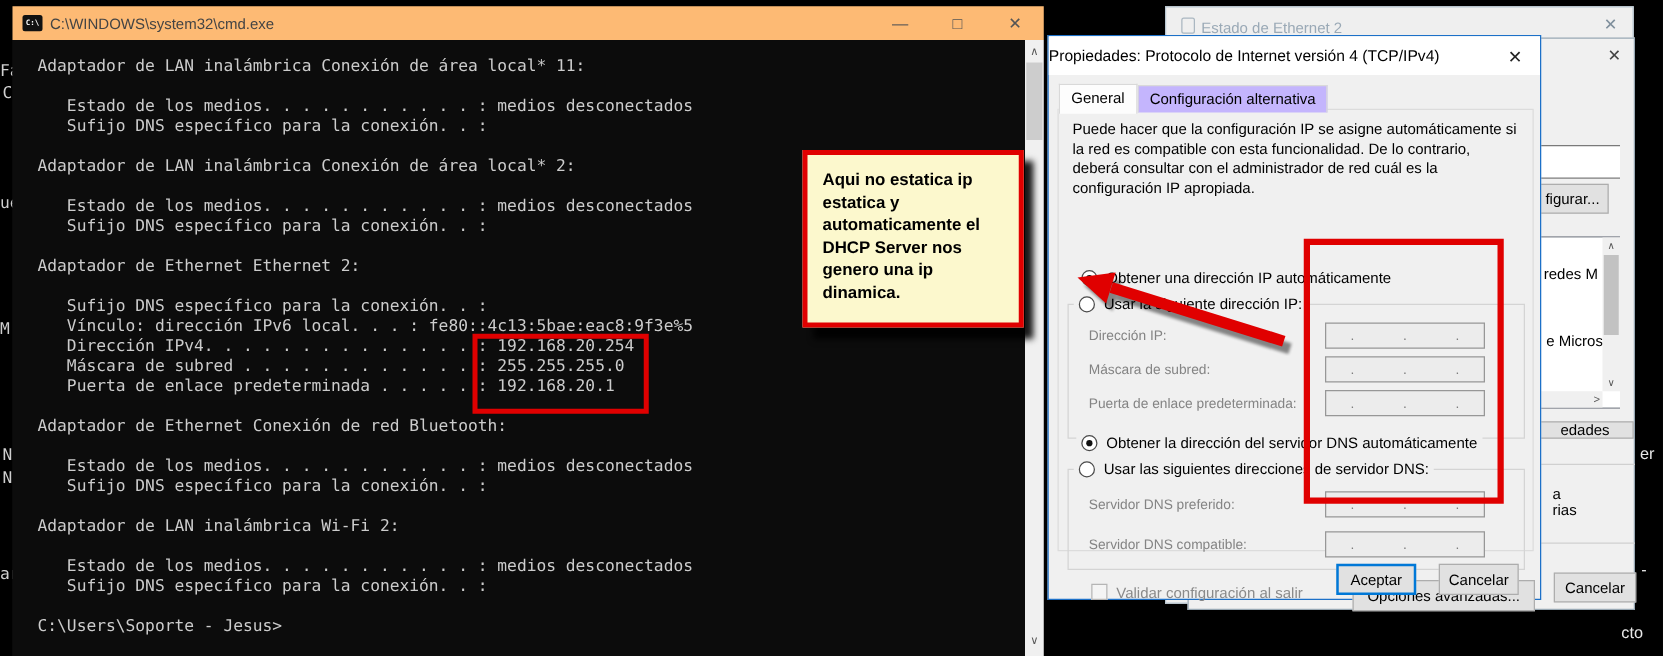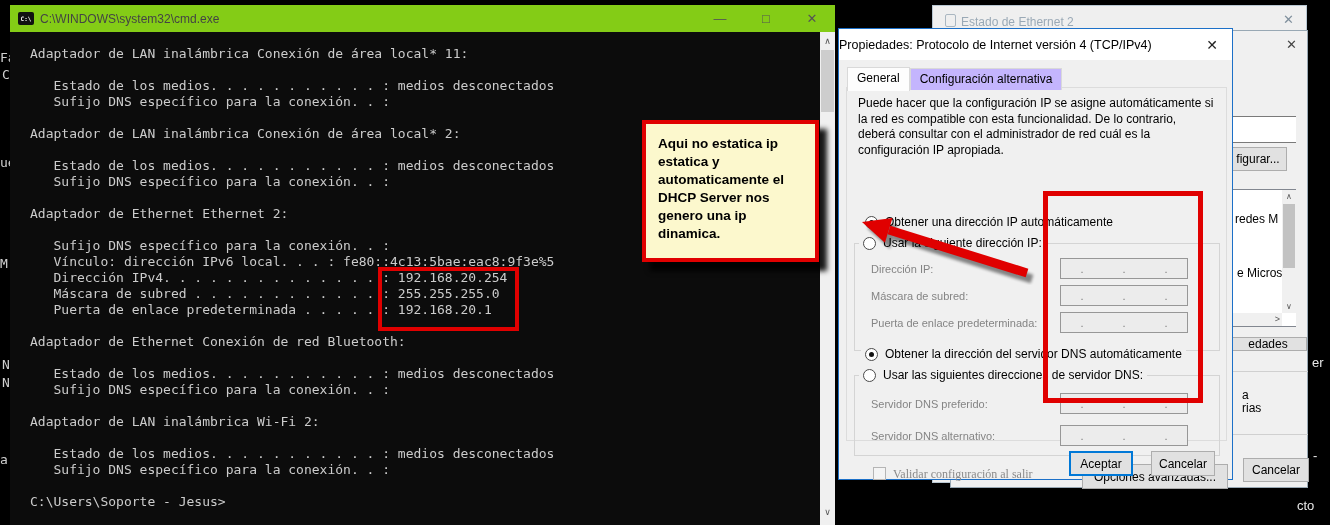--- a/index.html
+++ b/index.html
@@ -5,21 +5,21 @@
   * { margin:0; padding:0; box-sizing:border-box; }
   html,body { width:1330px; height:525px; background:#000; overflow:hidden;
               font-family:"Liberation Sans", sans-serif; }
 
   
   .frag { position:absolute; color:#cfcfcf; font:13px "DejaVu Sans Mono", monospace; z-index:1; }
   .fragw { position:absolute; color:#e8e8e8; font:13px "Liberation Sans", sans-serif; z-index:1; }
 
   
   .cmd { position:absolute; left:10px; top:5px; width:825px; height:520px; z-index:4; background:#0c0c0c; }
-  .cmd-titlebar { position:absolute; left:0; top:0; right:0; height:27px; background:#84cc16;
+  .cmd-titlebar { position:absolute; left:0; top:0; right:0; height:27px; background:#fdba74;
                   display:flex; align-items:center; }
   .cmd-icon { width:16px; height:13px; background:#111; border-radius:2px; margin:0 6px 0 8px;
               color:#fff; font:bold 6px "DejaVu Sans Mono", monospace; line-height:13px; text-align:center; }
   .cmd-title { font-size:12px; color:#444; }
   .cmd-caption-btns { margin-left:auto; display:flex; height:100%; }
   .cap-btn { width:46px; height:100%; display:flex; align-items:center; justify-content:center;
              color:#555; font-size:13px; }
   .console { position:absolute; left:0; top:27px; right:15px; bottom:0; background:#0c0c0c; overflow:hidden; }
   .console pre { position:absolute; left:20px; top:14px; color:#cccccc;
                  font:13px/16px "DejaVu Sans Mono", monospace; white-space:pre; }
@@ -84,21 +84,21 @@
   .radio.on::after { content:""; position:absolute; left:3px; top:3px; width:5px; height:5px;
                      border-radius:50%; background:#111; }
   .radio-lbl { font-size:12px; color:#000; white-space:nowrap; }
 
   .grp { position:absolute; border:1px solid #d4d4d4; }
   .fld-lbl { position:absolute; left:16px; font-size:11px; color:#848484; white-space:nowrap; }
   .ipfield { position:absolute; left:205px; width:128px; height:21px; background:#ececec;
              border:1px solid #979797; display:flex; align-items:center; justify-content:space-around;
              color:#7d7d7d; font-size:11px; }
 
-  .chk-row { position:absolute; left:26px; top:379px; display:flex; align-items:flex-start;font-family:Liberation Serif, serif; }
+  .chk-row { position:absolute; left:26px; top:379px; display:flex; align-items:flex-start; }
   .chk { width:13px; height:13px; border:1px solid #b5b5b5; background:#f4f4f4; margin-right:7px; flex:none; }
   .chk-lbl { font-size:12px; color:#8a8a8a; white-space:nowrap; }
 
   .btn { position:absolute; background:#e1e1e1; border:1px solid #adadad; font-size:12px; color:#000;
          display:flex; align-items:center; justify-content:center; }
   .btn.focus { border:2px solid #0078d7; }
 
   
   .redrect { position:absolute; border:4px solid #e00000; z-index:9; pointer-events:none; }
   .redrect.thick { border-width:5px; }
@@ -256,21 +256,21 @@
       <div class="radio on"></div>
       <div class="radio-lbl">Obtener la dirección del servidor DNS automáticamente</div>
     </div>
     <div class="grp" style="left:7px;top:287px;width:366px;height:81px">
       <div class="fld-lbl" style="top:22px">Servidor DNS preferido:</div>
       <div class="ipfield" style="top:17px">
         <span>.</span>
           <span>.</span>
           <span>.</span>
       </div>
-      <div class="fld-lbl" style="top:54px">Servidor DNS alternativo:</div>
+      <div class="fld-lbl" style="top:54px">Servidor DNS compatible:</div>
       <div class="ipfield" style="top:49px">
         <span>.</span>
           <span>.</span>
           <span>.</span>
       </div>
     </div>
 
     <div class="chk-row">
       <div class="chk"></div>
       <div class="chk-lbl">Validar configuración al salir</div>

